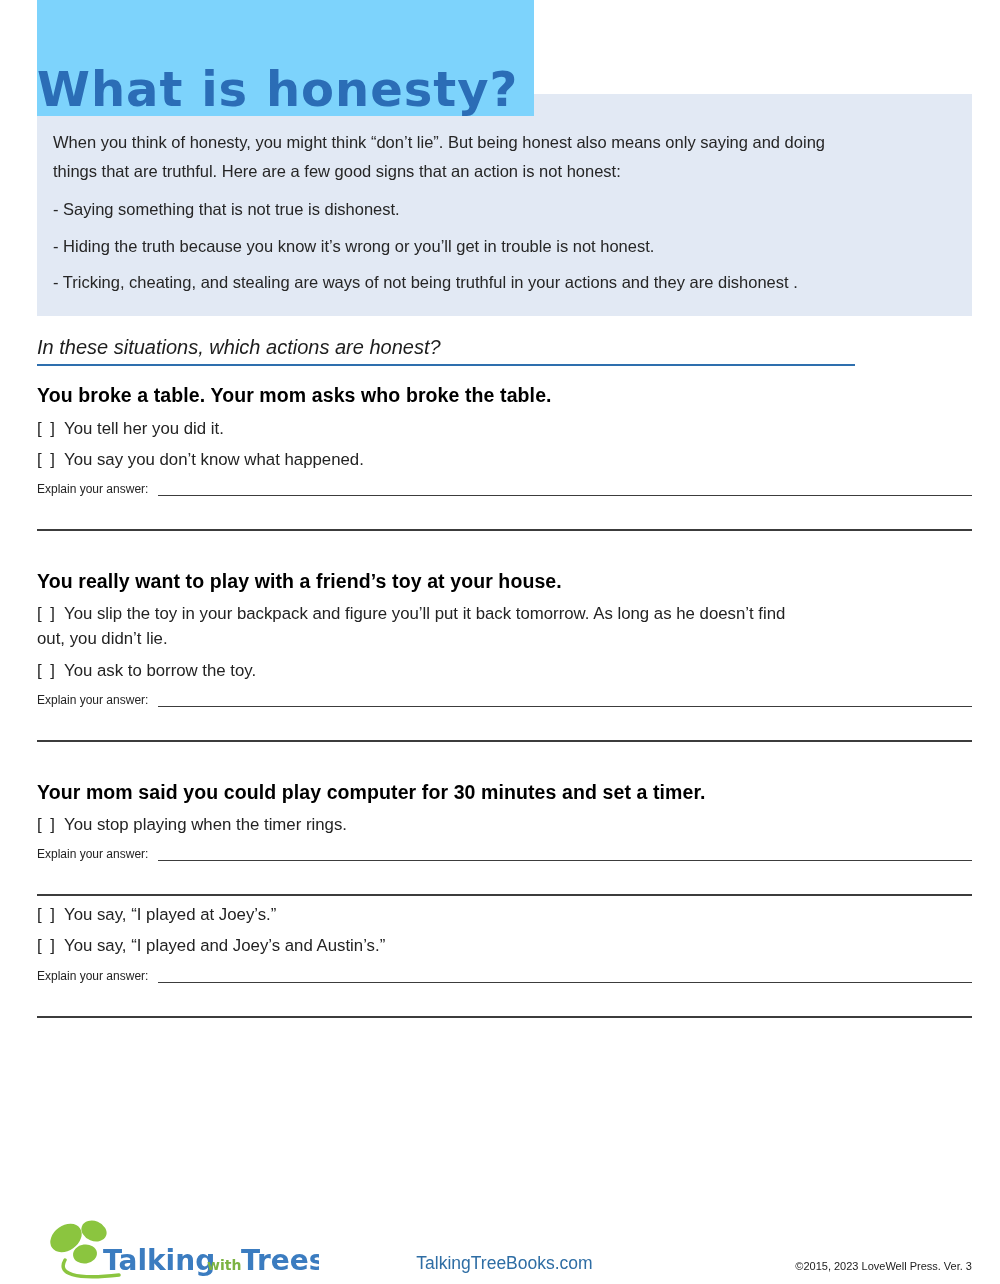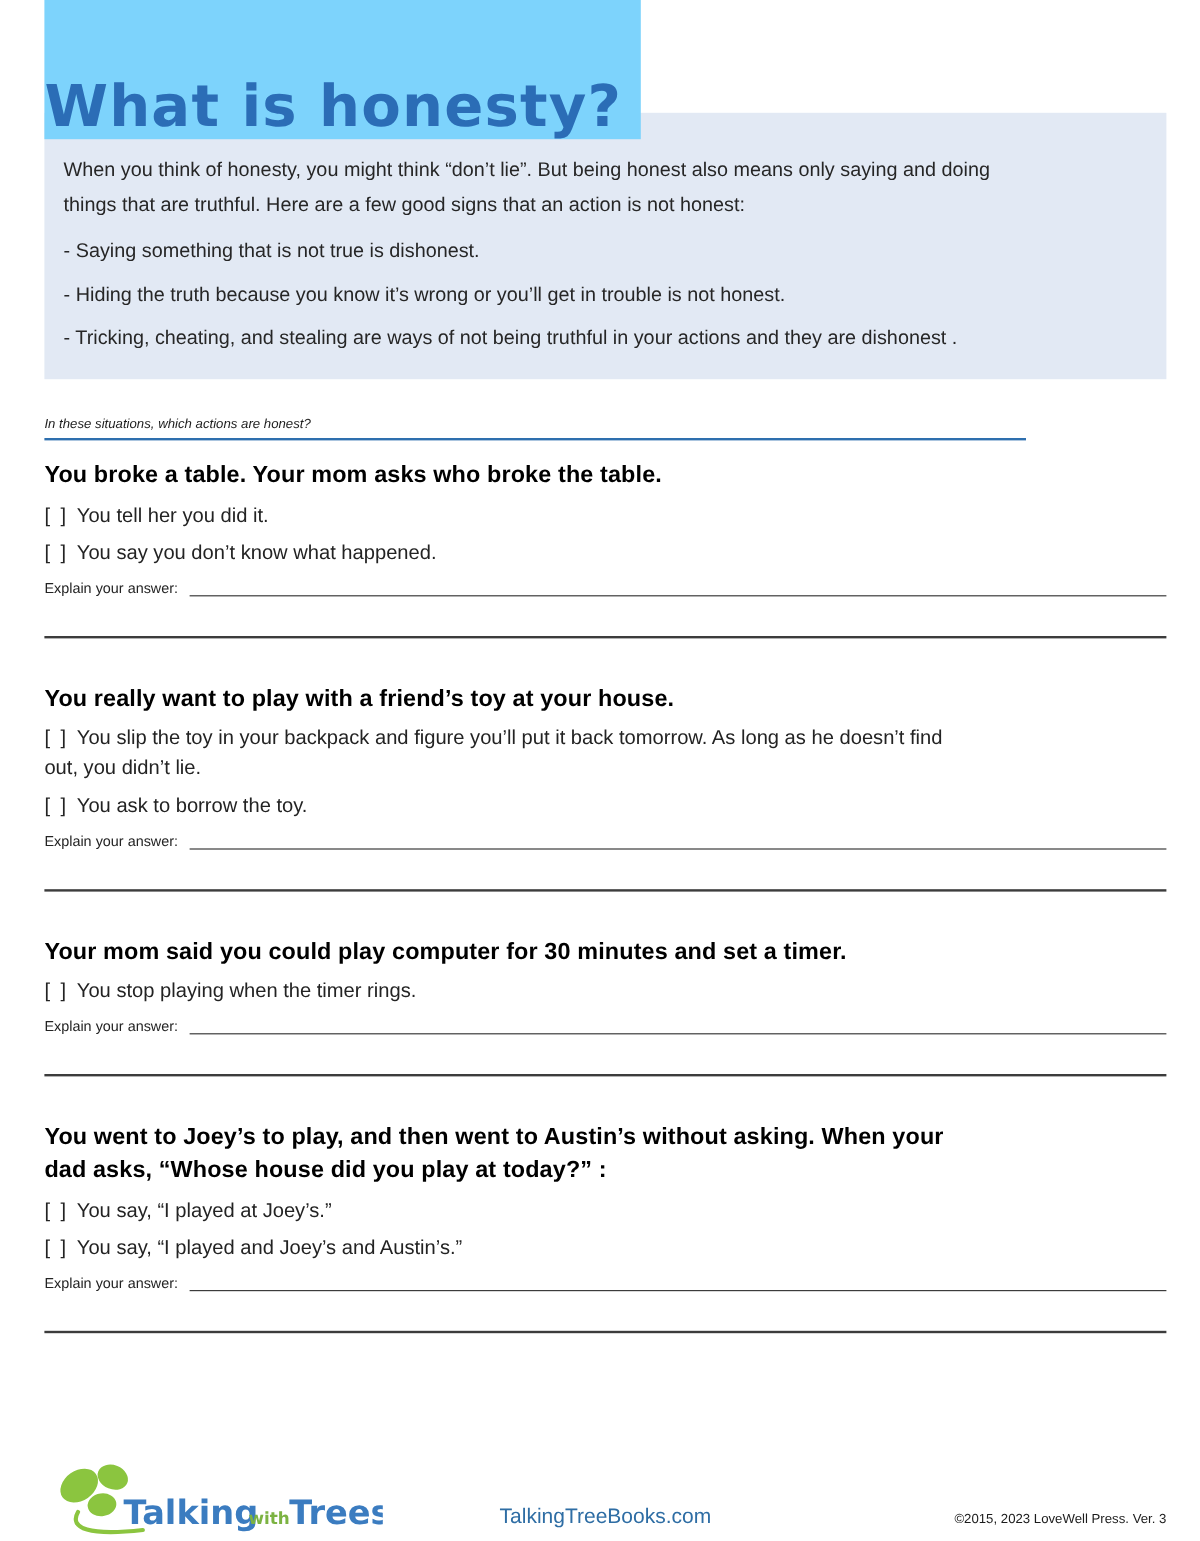--- a/index.html
+++ b/index.html
@@ -28,25 +28,25 @@
     position: relative; z-index: 1;
     margin-top: -22px;
     background: #e2e9f4;
     padding: 34px 4px 12px 16px;
     font-size: 16.5px; line-height: 1.72; color: #262626;
   }
   .intro-par { margin: 0 0 10px 0; white-space: pre-line; }
   .intro-bullet { margin: 0 0 8px 0; }
 
   .prompt-row {
-    margin-top: 32px;
+    margin-top: 20px;
     width: 818px;
     border-bottom: 2px solid #2e6fae;
     padding-bottom: 5px;
-    font-style: italic; font-size: 11px; color: #1d1d1d;
+    font-style: italic; font-size: 20px; color: #1d1d1d;
   }
 
   h2.question-title {
     color: #000000;
     font-size: 19.5px; font-weight: bold;
     line-height: 1.45;
     margin: 36px 0 6px 0;
     white-space: pre-line;
     letter-spacing: 0.1px;
   }
@@ -116,22 +116,20 @@
     <h2 class="question-title">Your mom said you could play computer for 30 minutes and set a timer.</h2>
     <p class="option"><span class="checkbox">[ ]</span><span class="option-text">You stop playing when the timer rings.</span></p>
     <div class="explain-row">
       <span class="explain-label">Explain your answer:</span>
       <span class="answer-line"></span>
     </div>
     <div class="answer-line-2"></div>
   </div>
 
   <div class="section">
-    <h2 class="question-title">You went to Joey’s to play, and then went to Austin’s without asking. When your
-dad asks, “Whose house did you play at today?” :</h2>
     <p class="option"><span class="checkbox">[ ]</span><span class="option-text">You say, “I played at Joey’s.”</span></p>
     <p class="option"><span class="checkbox">[ ]</span><span class="option-text">You say, “I played and Joey’s and Austin’s.”</span></p>
     <div class="explain-row">
       <span class="explain-label">Explain your answer:</span>
       <span class="answer-line"></span>
     </div>
     <div class="answer-line-2"></div>
   </div>
 
   <div class="footer">

